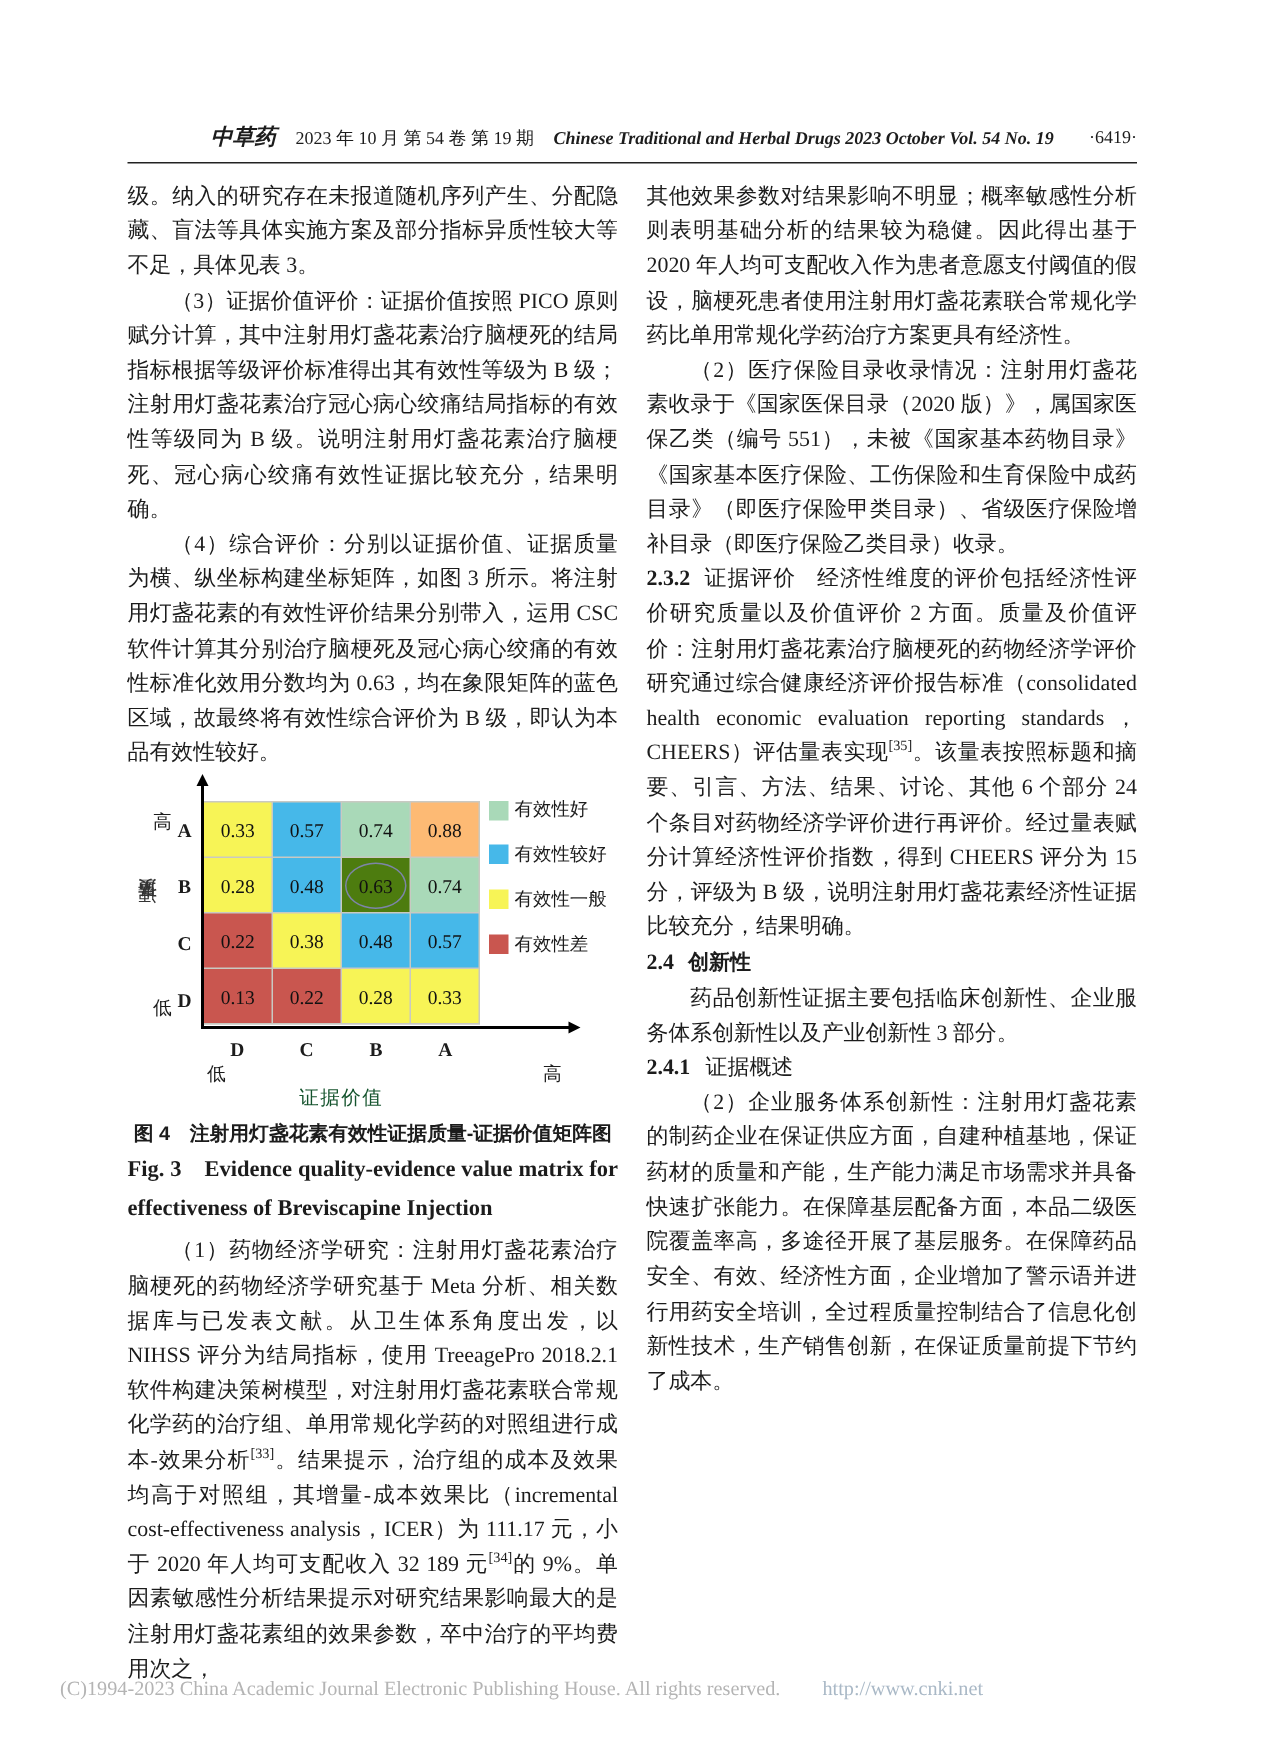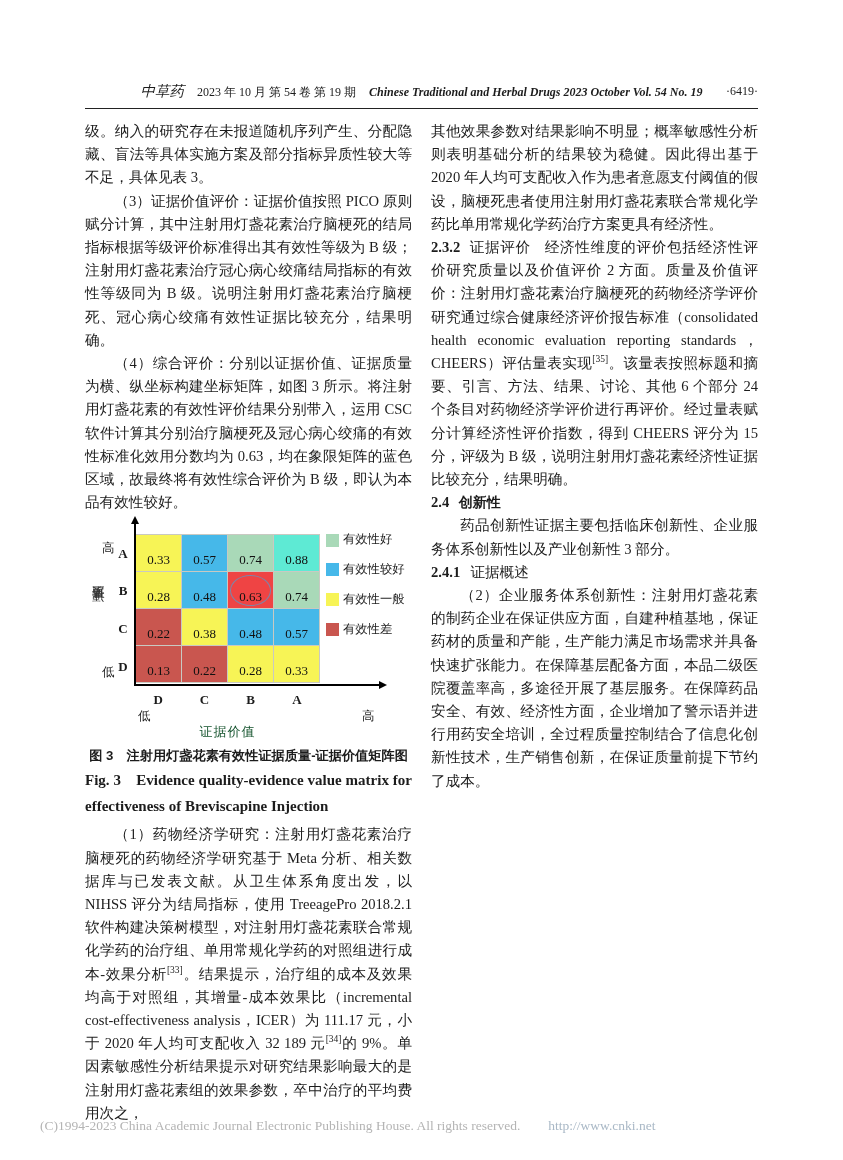--- a/index.html
+++ b/index.html
@@ -10,21 +10,21 @@
     font-family: "Liberation Serif", serif;
     color: #1c1c1c;
     position: relative;
     overflow: hidden;
   }
   .page { position: absolute; left: 85px; top: 82px; width: 673px; }
 
   
   .header { position: relative; border-bottom: 1.4px solid #222; padding-bottom: 7px; }
   .header-center { text-align: center; font-size: 12px; white-space: nowrap; }
-  .journal-cn { font-weight: normal; font-style: italic; font-size: 14.5px; margin-right: 10px; }
+  .journal-cn { font-weight: bold; font-style: italic; font-size: 14.5px; margin-right: 10px; }
   .issue-info { margin-right: 10px; }
   .journal-en { font-style: italic; font-weight: bold; margin-top: 11px; }
   .page-num { position: absolute; right: 0; top: 2px; font-size: 12px; text-align: center; }
 
   
   .columns { display: flex; gap: 19px; margin-top: 11px; }
   .col { width: 327px; font-size: 14.6px; line-height: 23.2px; text-align: justify; }
   p.body-p { margin: 0; }
   .indent { text-indent: 2em; }
   sup { font-size: 9.5px; line-height: 0; }
@@ -56,21 +56,21 @@
   .y-arrow { position: absolute; left: 46px; top: -3px; width: 0; height: 0;
     border-left: 4px solid transparent; border-right: 4px solid transparent; border-bottom: 8px solid #000; z-index: 3; }
   .x-axis-line { position: absolute; left: 49px; top: 165px; width: 247px; height: 1.5px; background: #000; z-index: 3; }
   .x-arrow { position: absolute; left: 294px; top: 162px; width: 0; height: 0;
     border-top: 4px solid transparent; border-bottom: 4px solid transparent; border-left: 8px solid #000; z-index: 3; }
   .matrix-grid {
     position: absolute; left: 50px; top: 15px;
     display: grid; grid-template-columns: repeat(4, 45px); grid-auto-rows: 36px;
     gap: 1px; background: #c9c9c2; border: 1px solid #c9c9c2;
   }
-  .matrix-cell { position: relative; display: flex; align-items: flex-end; justify-content: center;
+  .matrix-cell { position: relative; display: flex; align-items: center; justify-content: center;
     font-size: 13px; color: #111; }
   .highlight-ellipse {
     position: absolute; left: 50%; top: 50%; width: 41px; height: 31px;
     margin: -15.5px 0 0 -20.5px; border: 1.4px solid #7d85a8; border-radius: 50%;
   }
   .matrix-col-labels { position: absolute; left: 50px; top: 169px; width: 185px; display: flex; }
   .col-label { flex: 1; text-align: center; font-weight: bold; font-size: 13px; }
   .x-low { position: absolute; left: 53px; top: 186px; font-size: 12.5px; }
   .x-high { position: absolute; left: 277px; top: 186px; font-size: 12.5px; }
   .x-axis-title { position: absolute; left: 50px; top: 201px; width: 185px; text-align: center;
@@ -124,30 +124,30 @@
         <div class="matrix-grid">
             <div class="matrix-cell" style="background: rgb(247, 244, 86);">
               <span>0.33</span>
             </div>
             <div class="matrix-cell" style="background: rgb(70, 184, 233);">
               <span>0.57</span>
             </div>
             <div class="matrix-cell" style="background: rgb(169, 217, 184);">
               <span>0.74</span>
             </div>
-            <div class="matrix-cell" style="background: #5eead4;">
+            <div class="matrix-cell" style="background: #fdba74;">
               <span>0.88</span>
             </div>
             <div class="matrix-cell" style="background: rgb(247, 244, 86);">
               <span>0.28</span>
             </div>
             <div class="matrix-cell" style="background: rgb(70, 184, 233);">
               <span>0.48</span>
             </div>
-            <div class="matrix-cell" style="background: #ef4444;">
+            <div class="matrix-cell" style="background: #4d7c0f;">
               <span>0.63</span>
               <div class="highlight-ellipse"></div>
             </div>
             <div class="matrix-cell" style="background: rgb(169, 217, 184);">
               <span>0.74</span>
             </div>
             <div class="matrix-cell" style="background: rgb(201, 86, 79);">
               <span>0.22</span>
             </div>
             <div class="matrix-cell" style="background: rgb(247, 244, 86);">
@@ -196,28 +196,29 @@
               <span class="legend-swatch" style="background: rgb(247, 244, 86);"></span>
               <span class="legend-label">有效性一般</span>
             </div>
             <div class="legend-item">
               <span class="legend-swatch" style="background: rgb(201, 86, 79);"></span>
               <span class="legend-label">有效性差</span>
             </div>
           </div>
       </div>
 
-      <p class="cap-cn">图 3　注射用灯盏花素有效性证据质量-证据价值矩阵图</p>
+      <p class="cap-cn">图 4　注射用灯盏花素有效性证据质量-证据价值矩阵图</p>
       <p class="cap-en">Fig. 3　Evidence quality-evidence value matrix for effectiveness of Breviscapine Injection</p>
 
       <p class="body-p indent">（1）药物经济学研究：注射用灯盏花素治疗脑梗死的药物经济学研究基于 Meta 分析、相关数据库与已发表文献。从卫生体系角度出发，以 NIHSS 评分为结局指标，使用 TreeagePro 2018.2.1 软件构建决策树模型，对注射用灯盏花素联合常规化学药的治疗组、单用常规化学药的对照组进行成本-效果分析<sup>[33]</sup>。结果提示，治疗组的成本及效果均高于对照组，其增量-成本效果比（incremental cost-effectiveness analysis，ICER）为 111.17 元，小于 2020 年人均可支配收入 32 189 元<sup>[34]</sup>的 9%。单因素敏感性分析结果提示对研究结果影响最大的是注射用灯盏花素组的效果参数，卒中治疗的平均费用次之，</p>
     </div>
 
     <div class="col">
       <p class="body-p">其他效果参数对结果影响不明显；概率敏感性分析则表明基础分析的结果较为稳健。因此得出基于 2020 年人均可支配收入作为患者意愿支付阈值的假设，脑梗死患者使用注射用灯盏花素联合常规化学药比单用常规化学药治疗方案更具有经济性。</p>
+      <p class="body-p indent">（2）医疗保险目录收录情况：注射用灯盏花素收录于《国家医保目录（2020 版）》，属国家医保乙类（编号 551），未被《国家基本药物目录》《国家基本医疗保险、工伤保险和生育保险中成药目录》（即医疗保险甲类目录）、省级医疗保险增补目录（即医疗保险乙类目录）收录。</p>
       <p class="body-p">
         <span class="h-num-inline">2.3.2</span><span class="h-title-inline">证据评价</span><span>经济性维度的评价包括经济性评价研究质量以及价值评价 2 方面。质量及价值评价：注射用灯盏花素治疗脑梗死的药物经济学评价研究通过综合健康经济评价报告标准（consolidated health economic evaluation reporting standards，CHEERS）评估量表实现<sup>[35]</sup>。该量表按照标题和摘要、引言、方法、结果、讨论、其他 6 个部分 24 个条目对药物经济学评价进行再评价。经过量表赋分计算经济性评价指数，得到 CHEERS 评分为 15 分，评级为 B 级，说明注射用灯盏花素经济性证据比较充分，结果明确。</span>
       </p>
       <p class="section-head">
         <span class="h-num">2.4</span><span class="h-title-sans">创新性</span>
       </p>
       <p class="body-p indent">药品创新性证据主要包括临床创新性、企业服务体系创新性以及产业创新性 3 部分。</p>
       <p class="sub-head">
         <span class="h-num">2.4.1</span><span>证据概述</span>
       </p>

